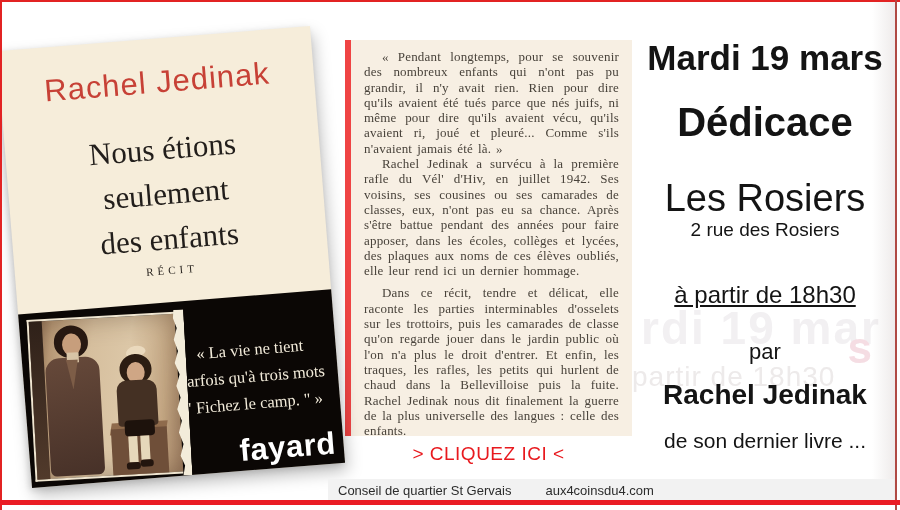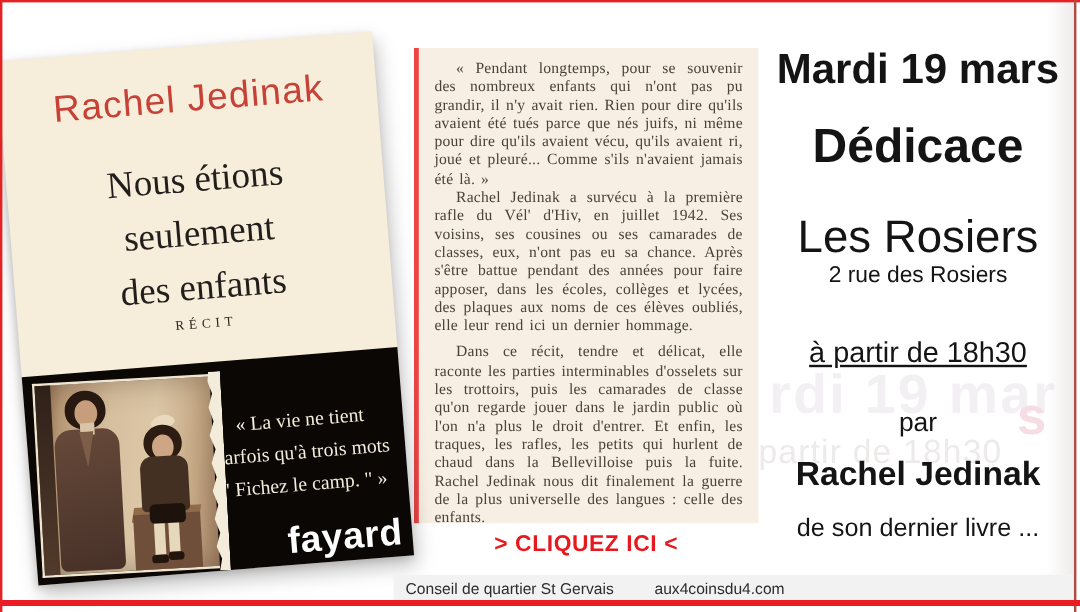--- a/index.html
+++ b/index.html
@@ -78,33 +78,33 @@
   .g2-sock1{left:93px;top:120px;width:9px;height:26px;background:#e6d8ba;}
   .g2-sock2{left:105px;top:120px;width:9px;height:24px;background:#e6d8ba;}
   .g2-shoe1{left:90px;top:146px;width:14px;height:7px;background:#23150e;border-radius:3px;}
   .g2-shoe2{left:104px;top:144px;width:13px;height:7px;background:#23150e;border-radius:3px;}
   .torn-edge{right:-9px;top:-4px;width:18px;height:166px;background:#f3ecda;
     clip-path:polygon(45% 0,100% 0,100% 100%,50% 100%,62% 94%,40% 88%,60% 81%,38% 74%,58% 67%,36% 60%,58% 53%,38% 46%,60% 39%,36% 32%,58% 25%,38% 18%,58% 11%,40% 5%);}
 
   
   .excerpt{
     position:absolute;left:345px;top:40px;width:287px;height:396px;
-    background:#f7efe3;border-left:4px solid #ef4444;
+    background:#f7efe3;border-left:6px solid #ef4444;
     box-sizing:border-box;padding:9px 13px;overflow:hidden;
     font-family:"Liberation Serif",serif;font-size:13px;line-height:15.3px;
     color:#48423a;text-align:justify;letter-spacing:0.2px;word-spacing:1.5px;
     z-index:4;
   }
   .excerpt p{margin:0;text-indent:18px;}
   .excerpt p.sp-small{margin-top:7px;}
 
   
   .cta{
     position:absolute;left:345px;top:443px;width:287px;text-align:center;
-    font-weight:bold;font-size:19px;color:#e8191e;text-decoration:none;
+    font-weight:normal;font-size:19px;color:#e8191e;text-decoration:none;
     cursor:pointer;z-index:6;letter-spacing:0.5px;
   }
 
   
   .event{position:absolute;left:620px;top:0;width:266px;height:500px;text-align:center;color:#141414;}
   .event>div{position:absolute;left:12px;width:100%;z-index:3;}
   .ev-date{top:38px;font-size:35px;font-weight:bold;}
   .ev-type{top:100px;font-size:40px;font-weight:bold;}
   .ev-cafe{top:150px;font-size:25px;}
   .ev-venue{top:177px;font-size:38px;}

